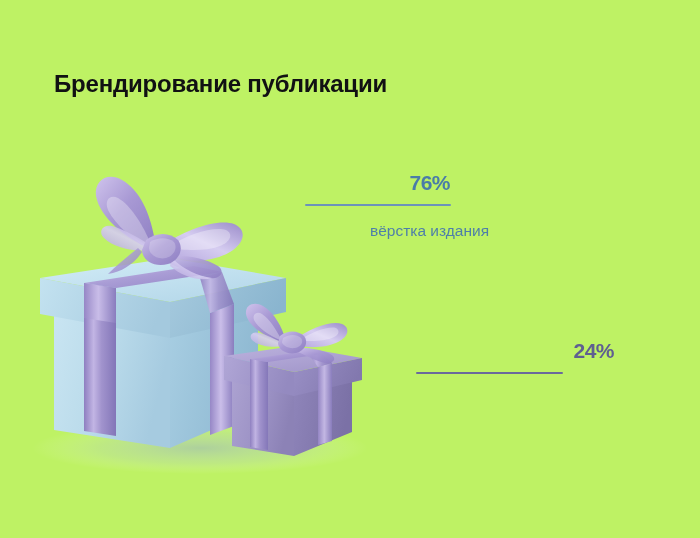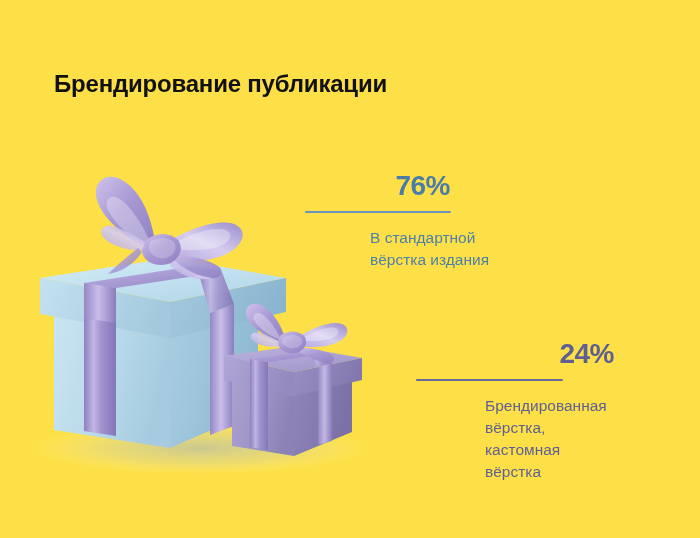--- a/index.html
+++ b/index.html
@@ -8,21 +8,21 @@
     background: #ffffff;
   }
   body {
     font-family: "Liberation Sans", sans-serif;
     -webkit-font-smoothing: antialiased;
   }
   #slide {
     position: relative;
     width: 700px;
     height: 538px;
-    background: #fde047;
+    background: #bef264;
     overflow: hidden;
   }
 
   
   .slide-title {
     position: absolute;
     left: 54px;
     top: 54px;
     font-size: 24px;
     font-weight: bold;
@@ -43,21 +43,21 @@
     display: block;
     width: 100%;
     height: 100%;
   }
 
   
   .stat {
     position: absolute;
   }
   .stat-value {
-    font-size: 28px;
+    font-size: 21px;
     font-weight: bold;
     line-height: 1;
     letter-spacing: -0.5px;
   }
   .stat-rule {
     height: 2px;
     border-radius: 1px;
     margin-top: 11px;
   }
   .stat-caption {
@@ -260,28 +260,22 @@
         <path d="M258 184 C265 178 276 178 282 184 C287 190 283 199 274 201 C264 203 256 197 256 191 Z" fill="url(#ribLoop)"></path>
         <path d="M261 186 C267 182 275 182 279 186 C282 190 279 195 273 196 C266 197 260 193 260 190 Z" fill="#ffffff" opacity="0.22"></path>
       </g>
     </svg>
   </div>
 
   <div class="stat" id="stat-standard">
     <div class="stat-value">76%</div>
     <div class="stat-rule"></div>
     <div class="stat-caption">
-      <div>В стандартной</div>
       <div>вёрстка издания</div>
     </div>
   </div>
 
   <div class="stat" id="stat-branded">
     <div class="stat-value">24%</div>
     <div class="stat-rule"></div>
-    <div class="stat-caption">
-      <div>Брендированная</div>
-      <div>вёрстка, кастомная</div>
-      <div>вёрстка</div>
-    </div>
   </div>
 
 </div>
 
 </body></html>

